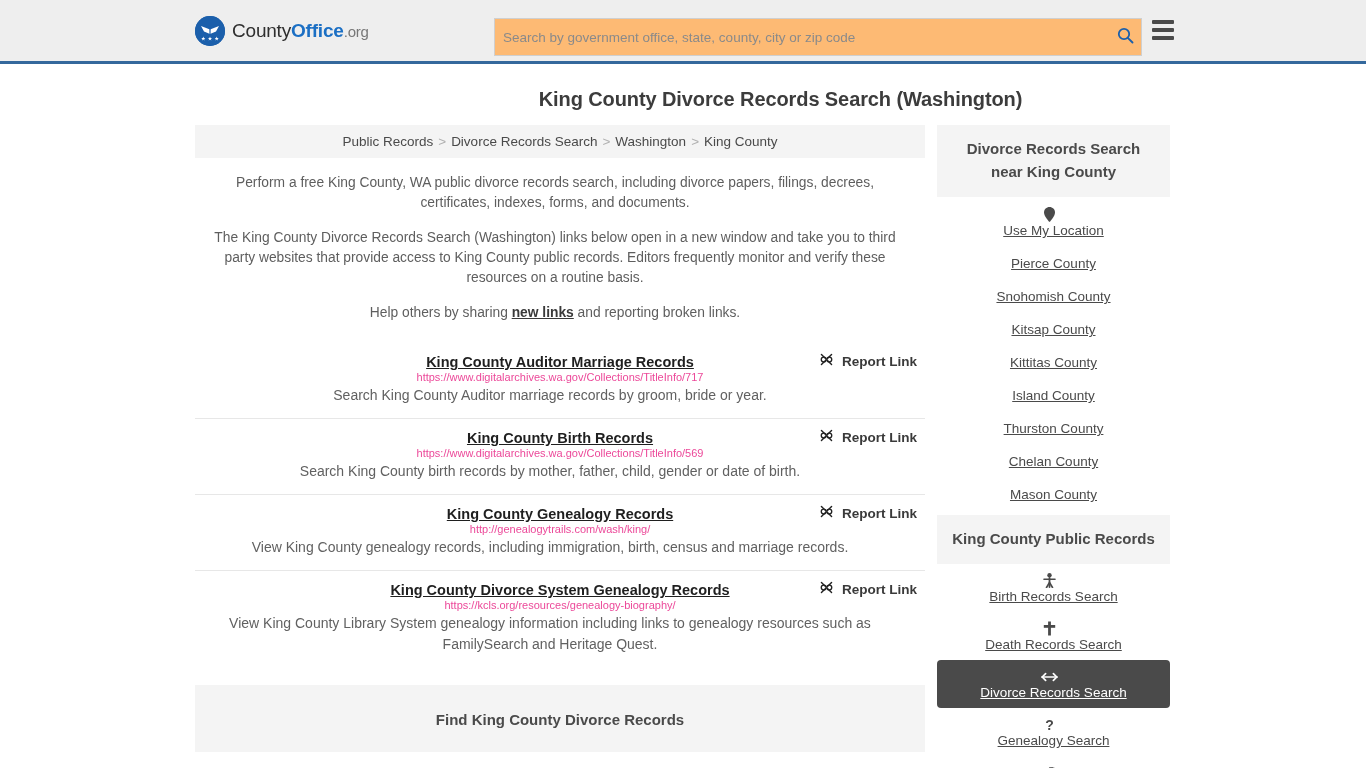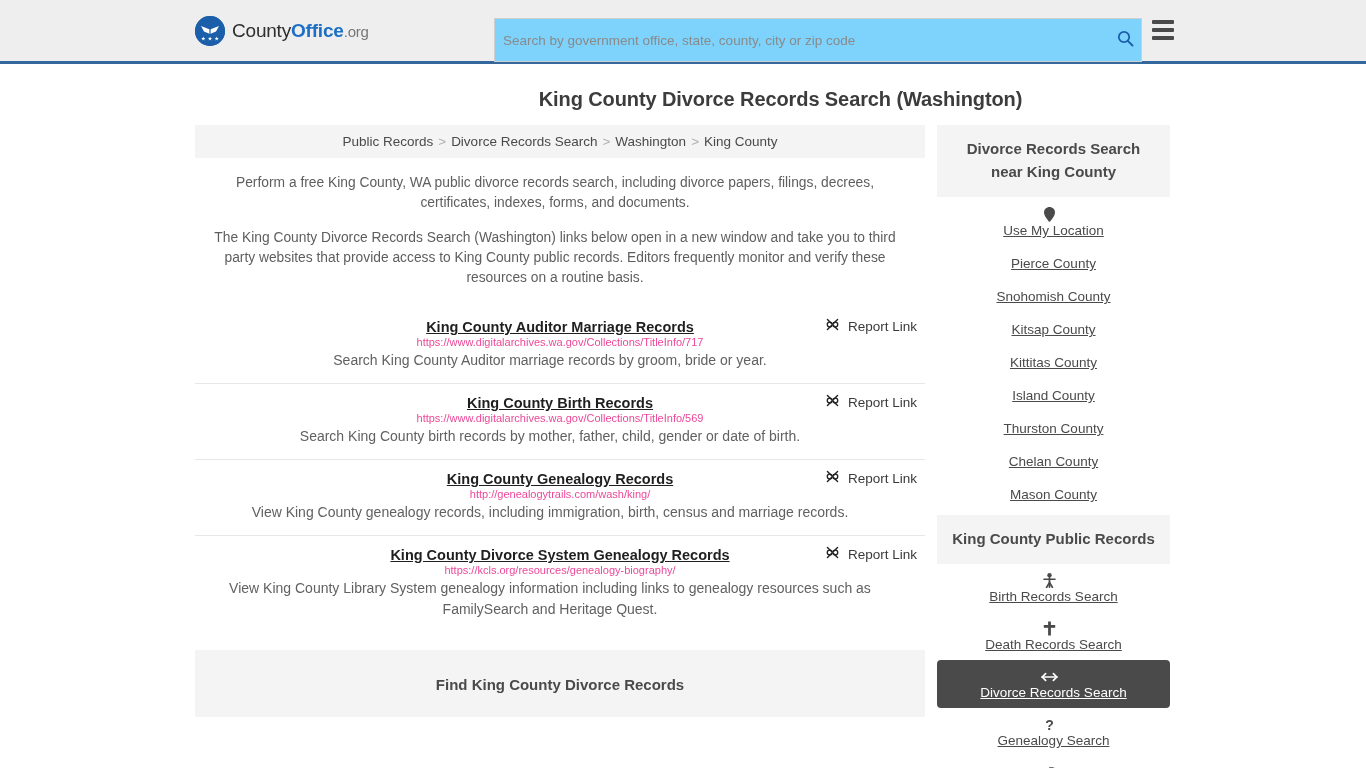--- a/index.html
+++ b/index.html
@@ -44,22 +44,22 @@
   }
   .logo-text .b { color: #1b6fc4; font-weight: bold; }
   .logo-text .c { color: #2e2e2e; }
   .logo-text .o { color: #777; font-size: 15px; }
 
   .search-wrap {
     position: absolute;
     left: 494px;
     top: 18px;
     width: 648px;
-    height: 44px;
-    background: #7dd3fc;
+    height: 38px;
+    background: #fdba74;
     border: 1px solid #cfcfcf;
     display: flex;
     align-items: center;
   }
   .search-input {
     flex: 1 1 auto;
     border: 0;
     outline: none;
     height: 26px;
     padding: 0 8px;
@@ -171,20 +171,21 @@
     position: absolute;
     right: 8px;
     top: 9px;
     display: flex;
     align-items: center;
     gap: 8px;
     font-size: 13.5px;
     color: #3a3a3a;
     cursor: pointer;
     text-decoration: none;
+    font-weight: bold;
   }
 
   
   .find-section {
     margin-top: 18px;
     background: #f4f4f4;
     padding: 14px 10px 12px 10px;
   }
   .find-section h2 {
     margin: 12px;
@@ -280,20 +281,21 @@
   <div class="columns">
 
     <div class="main-col">
 
       <nav class="breadcrumb">
         <a>Public Records</a><span class="sep">&gt;</span><a>Divorce Records Search</a><span class="sep">&gt;</span><a>Washington</a><span class="sep">&gt;</span><a>King County</a>
       </nav>
 
       <p class="intro">Perform a free King County, WA public divorce records search, including divorce papers, filings, decrees, certificates, indexes, forms, and documents.</p>
       <p class="intro">The King County Divorce Records Search (Washington) links below open in a new window and take you to third party websites that provide access to King County public records. Editors frequently monitor and verify these resources on a routine basis.</p>
+      <p class="intro"><span>Help others by sharing </span><a>new links</a><span> and reporting broken links.</span></p>
 
       <div class="results">
 
         <div class="result">
           <a class="result-title">King County Auditor Marriage Records</a>
           <a class="result-url">https://www.digitalarchives.wa.gov/Collections/TitleInfo/717</a>
           <div class="result-desc">Search King County Auditor marriage records by groom, bride or year.</div>
           <a class="report-link">
             <span>
               <svg width="15" height="15" viewBox="0 0 16 16">

